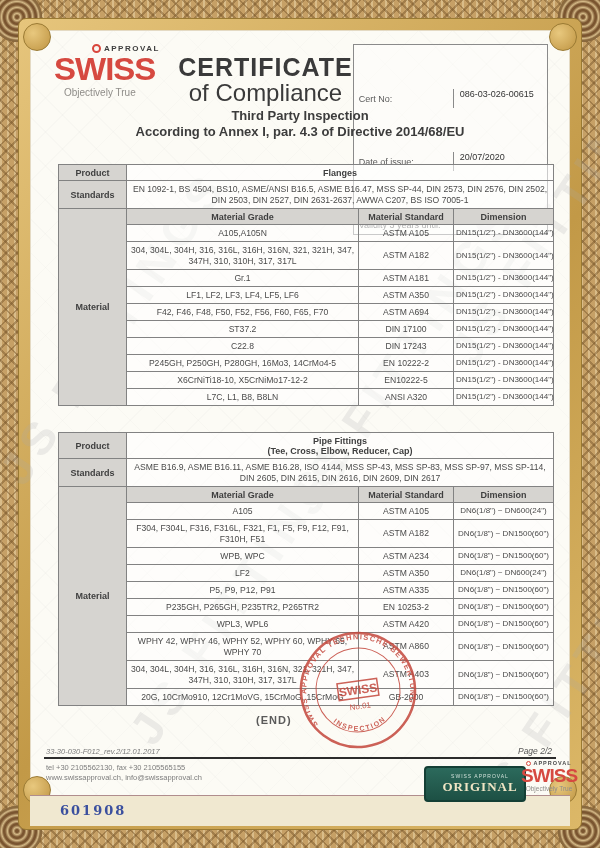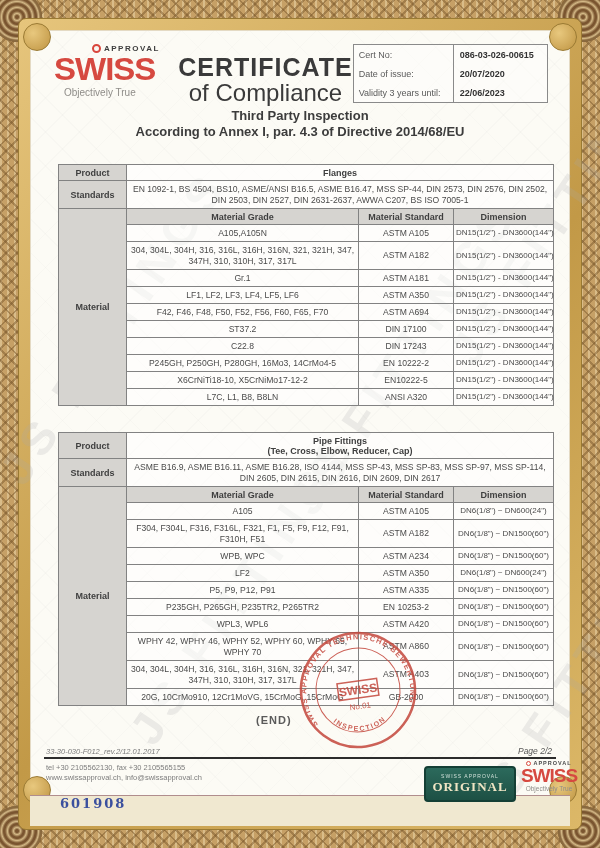--- a/index.html
+++ b/index.html
@@ -20,43 +20,43 @@
   .paper{position:absolute;left:30px;right:30px;top:30px;bottom:52px;z-index:3;border-radius:10px;
     background:#fcfbf5;box-shadow:inset 0 0 0 1px #e4dac4;
     background-image:
       repeating-linear-gradient(45deg, rgba(185,185,185,.06) 0 1px, transparent 1px 24px),
       repeating-linear-gradient(-45deg, rgba(185,185,185,.06) 0 1px, transparent 1px 24px);}
   .gold-bump{position:absolute;width:26px;height:26px;border-radius:50%;z-index:4;
     background:radial-gradient(circle at 35% 35%, #e8c87e, #bf9442);border:1px solid #9a7a33;}
   .gb-tl{left:23px;top:23px}.gb-tr{right:23px;top:23px}.gb-bl{left:23px;bottom:44px}.gb-br{right:23px;bottom:44px}
   .serial-strip{position:absolute;left:30px;right:30px;bottom:22px;height:30px;z-index:5;
     background:#f0e8d0;border-top:1px solid #b08d8d;}
-  .serial{padding:0 0 0 30px;font-family:"DejaVu Serif",serif;font-weight:bold;
+  .serial{padding:7px 0 0 30px;font-family:"DejaVu Serif",serif;font-weight:bold;
     font-size:13px;letter-spacing:2px;color:#3a4f9e;}
   .wm{position:absolute;z-index:4;font-weight:bold;font-size:46px;letter-spacing:8px;
     color:rgba(168,168,168,.20);white-space:nowrap;transform:rotate(-56deg);pointer-events:none;}
   .content{position:absolute;inset:0;z-index:6;}
 
   
   .header{position:absolute;top:44px;left:54px;width:494px;display:flex;}
   .logo{width:126px;}
   .logo-approval{font-size:8px;font-weight:bold;color:#3d3d3d;letter-spacing:1.5px;padding-left:38px;
     display:flex;align-items:center;gap:3px;}
   .reddot{display:inline-block;width:5px;height:5px;border:2px solid #d9463c;border-radius:50%;}
   .logo-brand{font-size:33px;font-weight:800;color:#d64940;letter-spacing:-1px;line-height:1.0;
     transform:scaleY(.95);}
   .logo-tagline{font-size:10px;color:#8f8d89;padding-left:10px;margin-top:1px;}
   .titleblock{flex:1;text-align:center;color:#3a3a3a;margin-top:10px;}
   .t1{font-size:25px;font-weight:bold;letter-spacing:1px;line-height:1.05;}
   .t2{font-size:24px;font-weight:normal;line-height:1.1;}
   .cert-box{width:196px;border:1px solid #8a8a8a;align-self:flex-start;background:rgba(255,255,255,.4);}
-  .cert-row{display:flex;height:19px;align-items:center;font-size:9px;}
+  .cert-row{display:flex;height:19px;align-items:flex-start;font-size:9px;margin-top:44px;}
   .cl{width:94px;padding-left:5px;color:#5a5a5a;border-right:1px solid #8a8a8a;height:100%;
     display:flex;align-items:center;}
-  .cv{flex:1;padding-left:6px;font-weight:bold;color:#333;}
+  .cv{flex:1;padding-left:6px;font-weight:normal;color:#333;}
   .sub{position:absolute;left:40px;right:40px;text-align:center;color:#3c3c3c;font-weight:bold;}
   .sub1{top:108px;font-size:13px;}
   .sub2{top:124px;font-size:13px;}
   .annex{position:absolute;top:144px;left:48px;color:#74473c;}
   .annex .al{font-size:13.5px;font-weight:bold;}
   .annex .at{font-size:11.5px;font-weight:bold;}
 
   
   .tbl-host{position:absolute;left:58px;width:488px;}
   .tbl1{top:164px}.tbl2{top:432px}
@@ -80,21 +80,21 @@
 
   
   .f-rule{position:absolute;top:757px;left:44px;right:44px;border-top:2.5px solid #2c2c2c;}
   .doc-ref{position:absolute;top:747px;left:46px;font-size:7.5px;font-style:italic;color:#7a7a7a;}
   .page-num{position:absolute;top:746px;right:48px;font-size:8.5px;font-style:italic;color:#555;}
   .company{position:absolute;top:763px;left:46px;width:330px;}
   .company .cname{color:#d85a4a;font-weight:bold;font-size:9.5px;letter-spacing:.4px;}
   .company .cline{font-size:7.5px;color:#7d7d7d;line-height:1.35;}
   .badge{position:absolute;top:766px;left:424px;width:88px;height:32px;border-radius:4px;
     background:linear-gradient(180deg,#2c6a5c,#1d5044);border:2px solid #143f35;
-    display:flex;flex-direction:column;align-items:center;justify-content:center;}
+    display:flex;flex-direction:column;align-items:center;justify-content:center;padding-left:10px;}
   .badge-top{font-size:5px;letter-spacing:1px;color:#cfe0d8;}
   .badge-main{font-family:"Liberation Serif",serif;font-size:13px;font-weight:bold;
     letter-spacing:1px;color:#efe5c4;}
   .mini-logo{position:absolute;top:760px;left:520px;width:58px;text-align:center;}
   .ml-approval{font-size:5.5px;font-weight:bold;color:#4a4a4a;letter-spacing:1px;
     display:flex;align-items:center;justify-content:center;gap:2px;}
   .ml-dot{display:inline-block;width:3px;height:3px;border:1.5px solid #d9463c;border-radius:50%;}
   .ml-brand{font-size:19px;font-weight:800;color:#d64940;letter-spacing:-1px;line-height:1;}
   .ml-tag{font-size:6.5px;color:#8f8d89;}
 </style>

